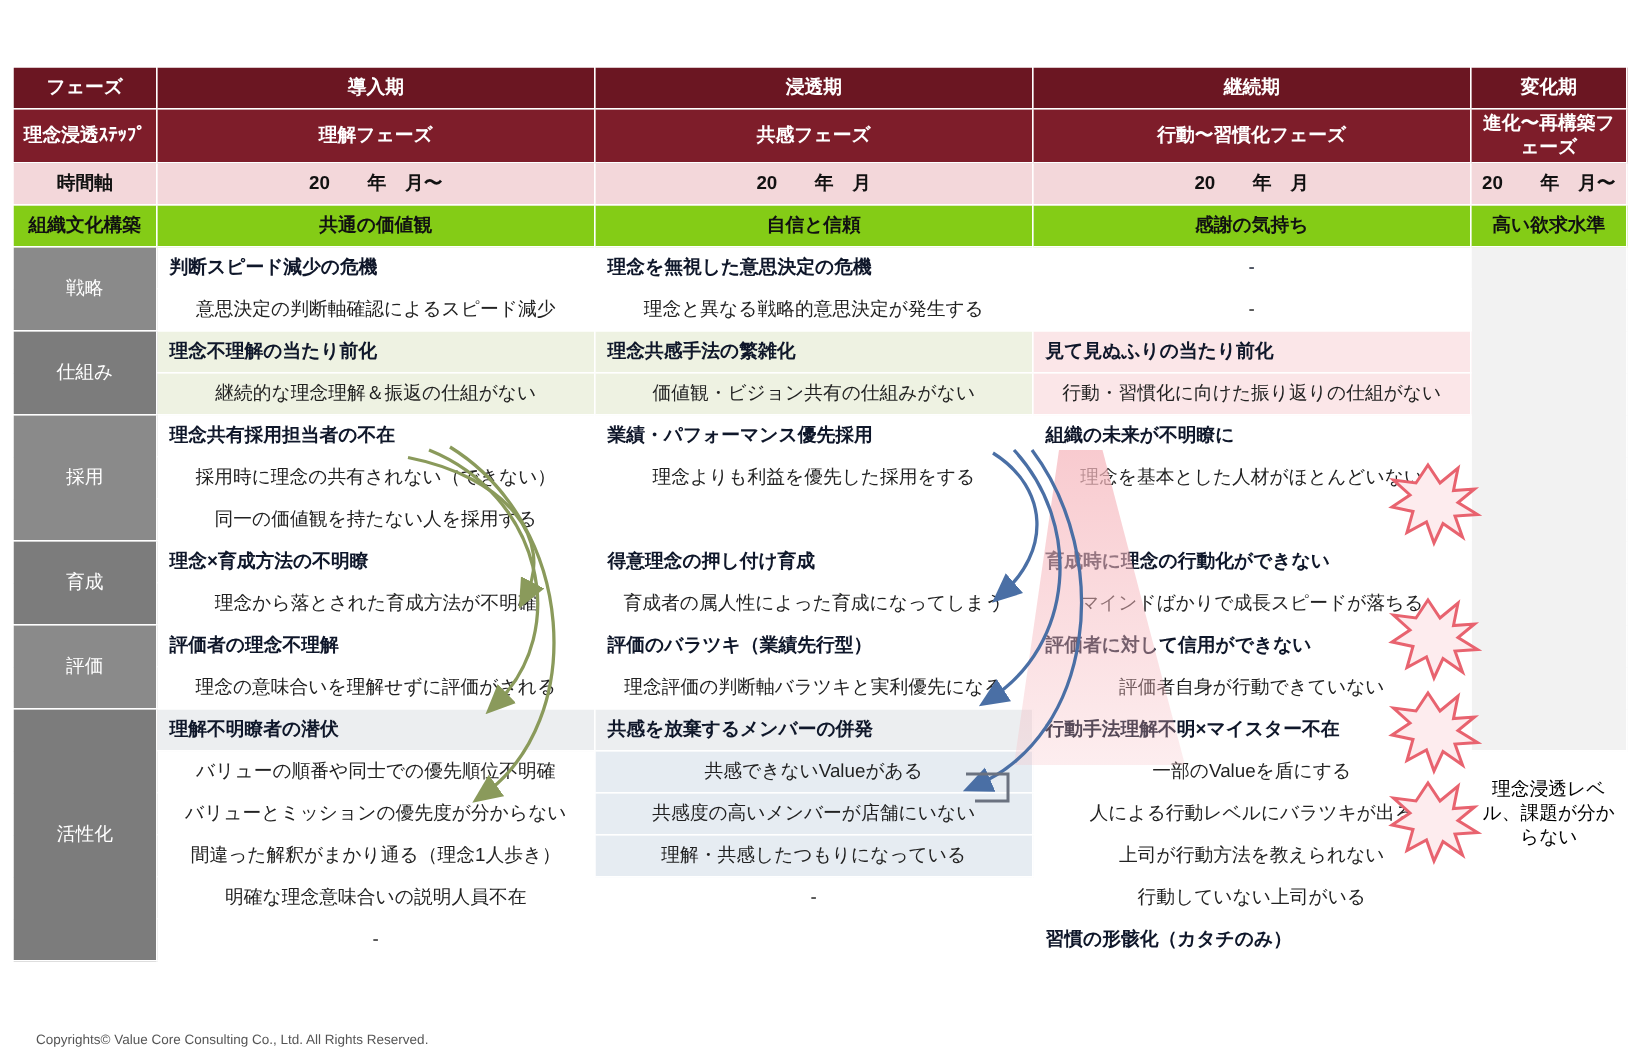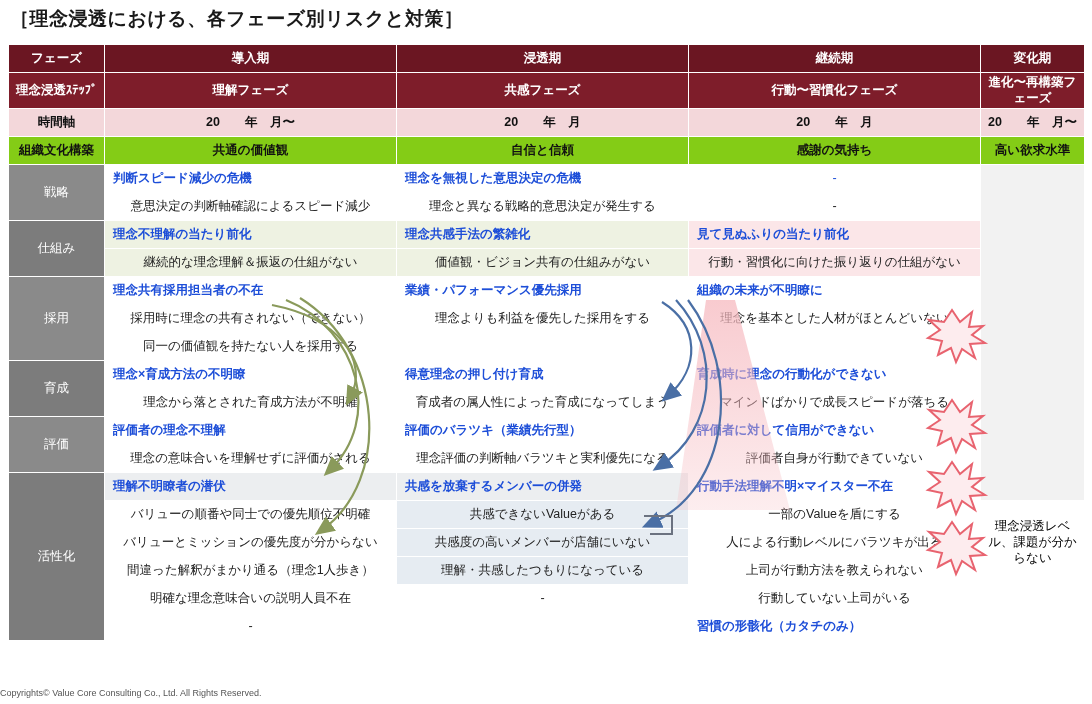--- a/index.html
+++ b/index.html
@@ -40,48 +40,47 @@
   .hdr-pink2{background:#84cc16;color:#111;font-weight:bold;font-size:12.5px;}
 
   
   .rowhead{
     background:#8a8a8a;color:#fff;font-weight:normal;font-size:13.5px;
     border:1px solid #fff;
   }
   .rowhead.dark{background:#7c7c7c;}
 
   
-  .c{background:#ffffff;color:#1d4ed8;border:1px solid #c9c9c9;}
+  .c{background:#ffffff;color:#0f172a;border:1px solid #c9c9c9;}
   .c.bold{font-weight:bold;text-align:left;padding-left:8px;}
   .c.sub{text-align:center;color:#222;}
   .c.lt-green{background:#eef2e2;}
   .c.lt-pink{background:#fbe6e8;}
   .c.lt-blue{background:#e6ecf2;}
   .c.lt-gray{background:#eceef0;margin-top:26px;}
 
   .lastcol{background:#ffffff;border:1px solid #c9c9c9;font-size:12.5px;}
   .lastcol.bigblank{background:#f2f2f2;}
 
   .footer{
-    position:absolute;left:0;bottom:6px;
+    position:absolute;left:24px;bottom:6px;
     font-size:9px;color:#555;
   }
 
   
   .overlay{
     position:absolute;left:0;top:0;width:1092px;height:704px;
     pointer-events:none;
   }
 </style>
 </head>
 <body>
 
 <div class="page">
 
-  <div class="title">［理念浸透における、各フェーズ別リスクと対策］</div>
 
   <table class="matrix">
     <colgroup>
       <col style="width:96px">
       <col style="width:292px">
       <col style="width:292px">
       <col style="width:292px">
       <col style="width:104px">
     </colgroup>
     <tbody>

